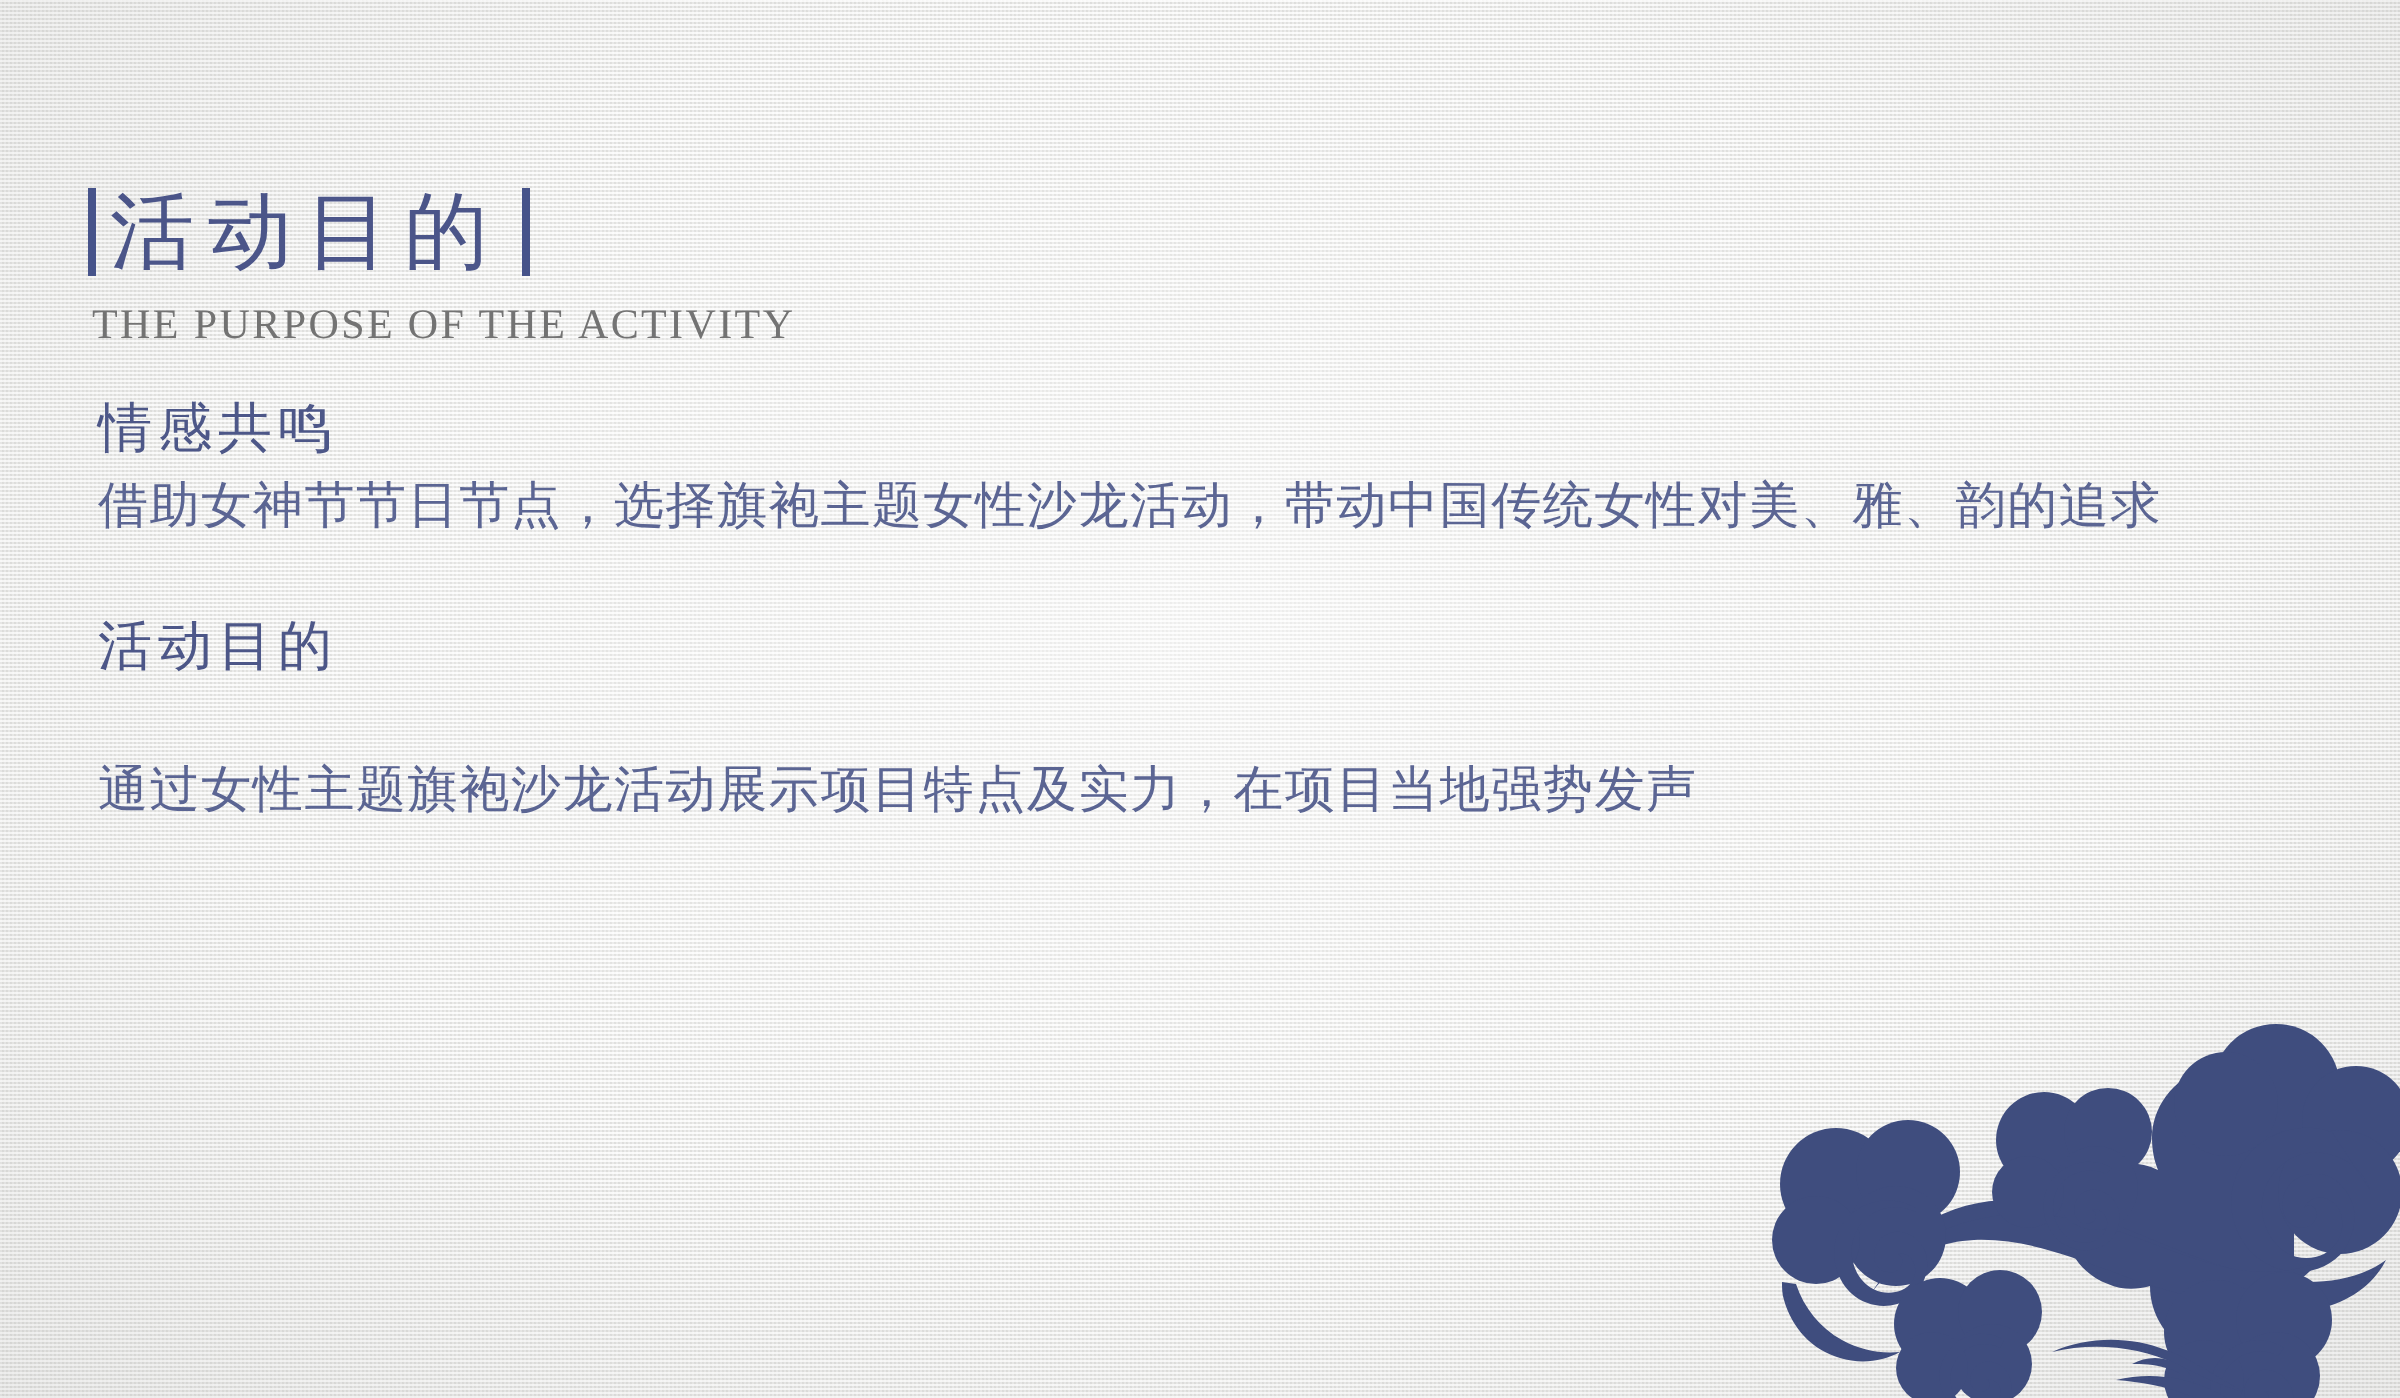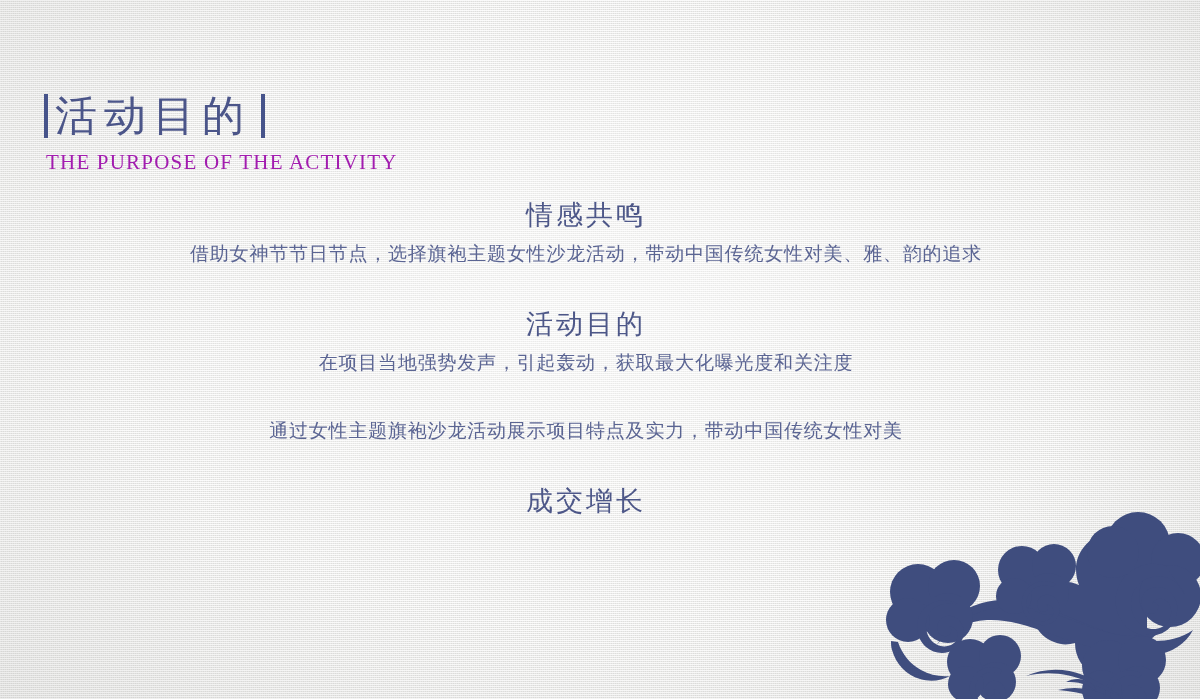--- a/index.html
+++ b/index.html
@@ -93,49 +93,48 @@
     font-weight: 400;
   }
 
   .title-en {
     margin-top: 6px;
     margin-left: 2px;
     font-family: "Liberation Serif", "DejaVu Serif", serif;
     font-size: 21px;
     line-height: 24px;
     letter-spacing: 1.2px;
-    color: #a21caf;
+    color: #737373;
     white-space: nowrap;
   }
 
   
   .sections {
     position: absolute;
-    left: 36px;
+    left: 49px;
     top: 178px;
     width: 1100px;
-    text-align: center;
   }
 
   .section { margin-bottom: 40px; }
   .section:last-child { margin-bottom: 0; }
 
   .section-heading {
     font-family: "DejaVu Sans", "Liberation Sans", sans-serif;
     font-size: 27px;
     line-height: 34px;
     letter-spacing: 3px;
     color: #4d5788;
     white-space: nowrap;
   }
 
   .section-body {
     margin-top: 7px;
     font-family: "DejaVu Sans", "Liberation Sans", sans-serif;
-    font-size: 19px;
+    font-size: 25px;
     line-height: 28px;
     letter-spacing: .8px;
     color: #5b6593;
     white-space: nowrap;
   }
 
   
   .cloud-ornament {
     position: absolute;
     right: 0px;
@@ -164,29 +163,27 @@
 
     <div class="sections">
 
       <div class="section">
         <div class="section-heading">情感共鸣</div>
         <div class="section-body">借助女神节节日节点，选择旗袍主题女性沙龙活动，带动中国传统女性对美、雅、韵的追求</div>
       </div>
 
       <div class="section">
         <div class="section-heading">活动目的</div>
-        <div class="section-body">在项目当地强势发声，引起轰动，获取最大化曝光度和关注度</div>
       </div>
 
       <div class="section">
-        <div class="section-body">通过女性主题旗袍沙龙活动展示项目特点及实力，带动中国传统女性对美</div>
+        <div class="section-body">通过女性主题旗袍沙龙活动展示项目特点及实力，在项目当地强势发声</div>
       </div>
 
       <div class="section">
-        <div class="section-heading">成交增长</div>
       </div>
 
     </div>
 
     <div class="cloud-ornament">
       <svg viewBox="0 0 330 200" xmlns="http://www.w3.org/2000/svg">
         <g id="cloudgroup" fill="#3f4d7e">
 
           <path d="M232 30
                    c -16 6 -26 20 -26 35

